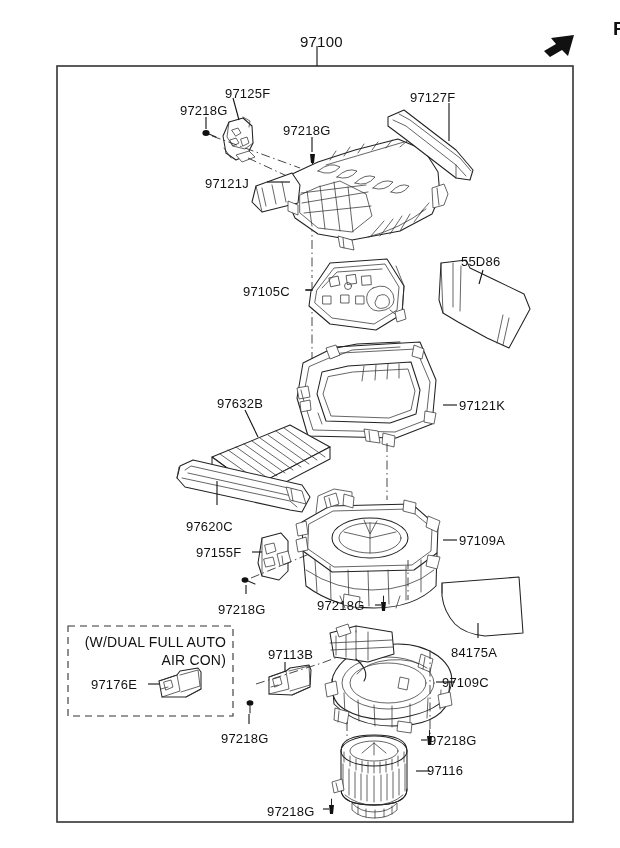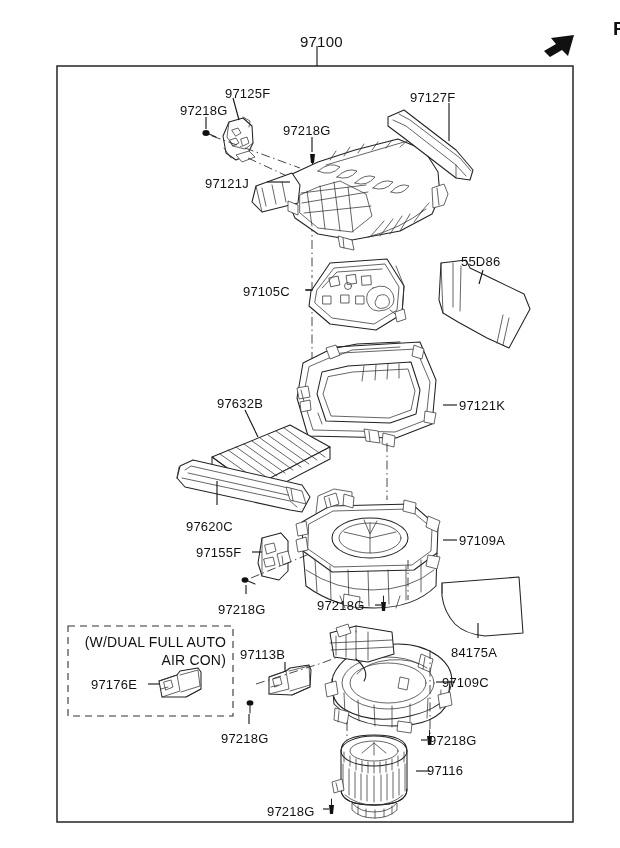--- a/index.html
+++ b/index.html
@@ -421,21 +421,21 @@
   <div class="lbl" style="left:196px; top:545px;">97155F</div>
 
   <div class="lbl" style="left:218px; top:602px;">97218G</div>
 
   <div class="lbl" style="left:317px; top:598px;">97218G</div>
 
   <div class="lbl" style="left:459px; top:533px;">97109A</div>
 
   <div class="lbl" style="left:451px; top:645px;">84175A</div>
 
-  <div class="lbl" style="left:240px; top:647px;">97113B</div>
+  <div class="lbl" style="left:268px; top:647px;">97113B</div>
 
   <div class="lbl" style="left:91px; top:677px;">97176E</div>
 
   <div class="lbl" style="left:442px; top:675px;">97109C</div>
 
   <div class="lbl" style="left:221px; top:731px;">97218G</div>
 
   <div class="lbl" style="left:429px; top:733px;">97218G</div>
 
   <div class="lbl" style="left:427px; top:763px;">97116</div>

